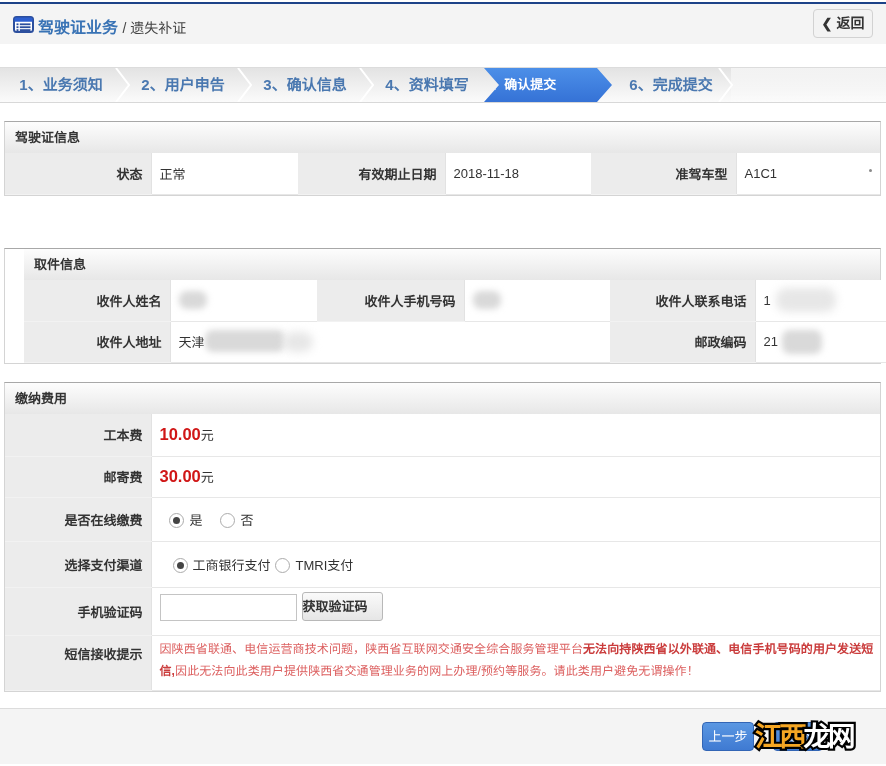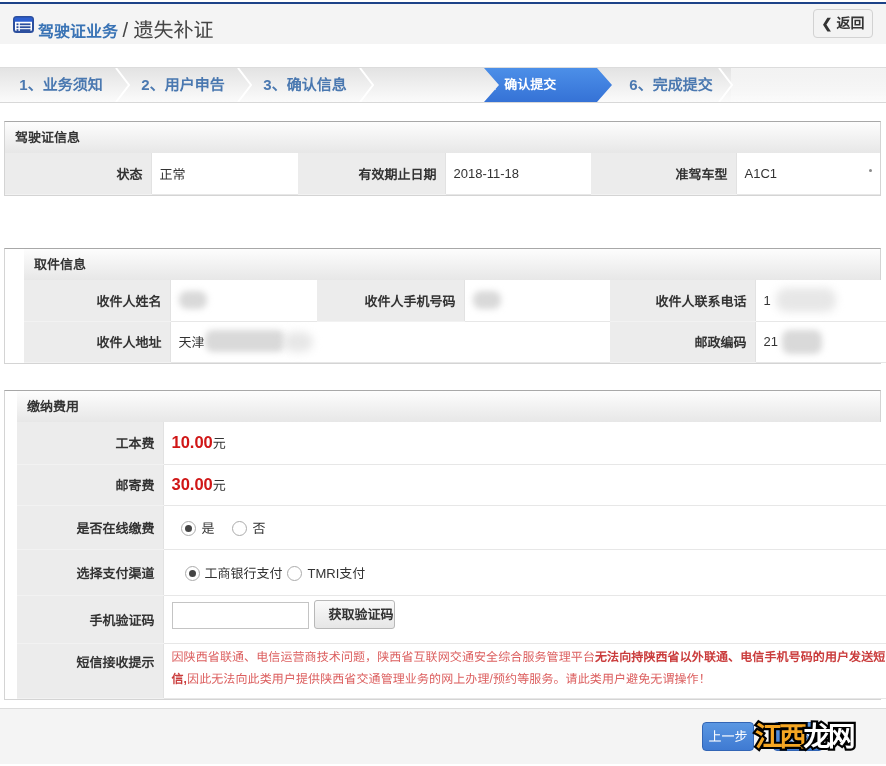--- a/index.html
+++ b/index.html
@@ -1,21 +1,21 @@
 <!DOCTYPE html>
 <html lang="zh-CN"><head>
 <meta charset="utf-8">
 <style>
 html,body{margin:0;padding:0;}
 body{width:886px;height:766px;background:#fff;font-family:"Liberation Sans",sans-serif;color:#333;overflow:hidden;position:relative;}
 .topline{position:absolute;left:0;top:2px;width:886px;height:3px;background:#1c4288;}
 .hdr{position:absolute;left:0;top:4px;width:886px;height:40px;background:#f4f4f4;}
 .hico{position:absolute;left:13px;top:12px;}
 .htitle{position:absolute;left:38px;top:10px;font-size:16px;font-weight:bold;color:#3973b5;}
-.hsub{font-size:20px;font-weight:normal;color:#444;}
+.hsub{font-size:14px;font-weight:normal;color:#444;}
 .backbtn{position:absolute;left:813px;top:5px;width:60px;height:29px;box-sizing:border-box;background:#f3f3f3;border:1px solid #d2d2d2;border-radius:4px;font-size:14px;font-weight:bold;color:#333;text-align:center;line-height:27px;}
 .backbtn b{font-size:13px;}
 
 .steps{position:absolute;left:0;top:67px;width:886px;height:36px;background:linear-gradient(#e3e3e3,#fbfbfb);border-top:1px solid #dcdcdc;border-bottom:1px solid #d8d8d8;box-sizing:border-box;}
 .steps .lighter{position:absolute;left:731px;top:0;width:155px;height:34px;background:linear-gradient(rgba(255,255,255,.55),rgba(255,255,255,.2));}
 .step{position:absolute;top:0;height:34px;line-height:34px;text-align:center;font-size:15px;font-weight:bold;color:#4a78b0;}
 .active{position:absolute;left:484px;top:0;width:128px;height:34px;line-height:34px;font-size:13px;font-weight:bold;color:#fff;background:linear-gradient(#4c8fe8,#3572d6);-webkit-clip-path:polygon(0 0,113px 0,100% 50%,113px 100%,0 100%,15px 50%);clip-path:polygon(0 0,113px 0,100% 50%,113px 100%,0 100%,15px 50%);}
 
 .sec{position:absolute;left:4px;width:877px;box-sizing:border-box;border:1px solid #d4d4d4;border-top:1px solid #a8a8a8;background:#fff;}
 .sechead{height:31px;line-height:31px;padding-left:10px;background:linear-gradient(#fdfdfd,#e7e7e7);font-size:13px;font-weight:bold;color:#333;}
@@ -28,21 +28,21 @@
 .blur2{position:absolute;background:#e7e7e7;filter:blur(4px);border-radius:10px;}
 
 .fee{color:#d01616;font-weight:bold;font-size:16.5px;}
 .yuan{font-size:13px;color:#333;}
 
 .radio{display:inline-block;width:13px;height:13px;border:1px solid #ababab;border-radius:50%;background:#fff;vertical-align:-3px;position:relative;}
 .radio.on:after{content:"";position:absolute;left:3px;top:3px;width:7px;height:7px;border-radius:50%;background:#444;}
 .rlbl{font-size:13px;color:#333;margin:0 0 0 6px;}
 
 .vinput{display:inline-block;width:137px;height:27px;box-sizing:border-box;border:1px solid #c4c4c4;background:#fff;vertical-align:top;}
-.vbtn{display:inline-block;width:81px;height:29px;box-sizing:border-box;border:1px solid #b8b8b8;border-radius:3px;background:linear-gradient(#fafafa,#e6e6e6);font-size:13px;font-weight:bold;color:#333;text-align:right;line-height:27px;vertical-align:top;margin-left:5px;margin-top:-2px;}
+.vbtn{display:inline-block;width:81px;height:29px;box-sizing:border-box;border:1px solid #b8b8b8;border-radius:3px;background:linear-gradient(#fafafa,#e6e6e6);font-size:13px;font-weight:bold;color:#333;text-align:left;line-height:27px;vertical-align:top;margin-left:5px;margin-top:-2px;}
 .note{font-size:12px;line-height:22px;color:#dc5f5f;padding:2px 0 0 0;letter-spacing:.1px;}
 .note b{color:#ca3c3c;}
 
 .footer{position:absolute;left:0;top:708px;width:886px;height:56px;background:#f4f4f4;border-top:1px solid #dcdcdc;box-sizing:border-box;}
 .bluebtn{position:absolute;top:13px;height:29px;line-height:27px;padding:0;text-align:center;background:linear-gradient(#5a97e2,#3f7ad2);border:1px solid #3265b5;border-radius:4px;color:#fff;font-size:13px;box-sizing:border-box;}
 </style>
 </head>
 <body>
 <div class="topline"></div>
 <div class="hdr">
@@ -58,20 +58,21 @@
   </svg>
   <div class="htitle">驾驶证业务 <span class="hsub">/ 遗失补证</span></div>
   <div class="backbtn"><b>❮</b> 返回</div>
 </div>
 
 <div class="steps">
   <div class="lighter"></div>
   <div class="step" style="left:0;width:122px;">1、业务须知</div>
   <div class="step" style="left:122px;width:122px;">2、用户申告</div>
   <div class="step" style="left:244px;width:122px;">3、确认信息</div>
+  <div class="step" style="left:366px;width:122px;">4、资料填写</div>
   <div class="active">5、确认提交</div>
   <div class="step" style="left:610px;width:122px;">6、完成提交</div>
   <svg style="position:absolute;left:0;top:0;" width="886" height="34">
     <g stroke="#ffffff" stroke-width="2" fill="none">
       <polyline points="116,0 129,17 116,34"></polyline>
       <polyline points="238,0 251,17 238,34"></polyline>
       <polyline points="360,0 373,17 360,34"></polyline>
       <polyline points="719,0 732,17 719,34"></polyline>
     </g>
   </svg>
@@ -128,21 +129,21 @@
     <tr style="height:41px;" class="last">
       <td class="lbl">收件人地址</td>
       <td class="val" colspan="3">天津<span class="blur" style="left:34px;top:8px;width:80px;height:22px;"></span><span class="blur2" style="left:112px;top:10px;width:30px;height:20px;"></span></td>
       <td class="lbl">邮政编码</td>
       <td class="val">21<span class="blur" style="left:26px;top:8px;width:40px;height:24px;"></span></td>
     </tr>
   </tbody>
     </table>
 </div>
 
-<div class="sec" style="top:390px;padding-left:12px;">
+<div class="sec" style="top:382px;">
   <div class="sechead">缴纳费用</div>
   <table class="grid">
     <colgroup>
         <col style="width:146px">
         <col style="width:729px">
       </colgroup>
     <tbody>
         <tr style="height:42px;">
       <td class="lbl">工本费</td>
       <td class="val"><span class="fee">10.00</span><span class="yuan">元</span></td>

